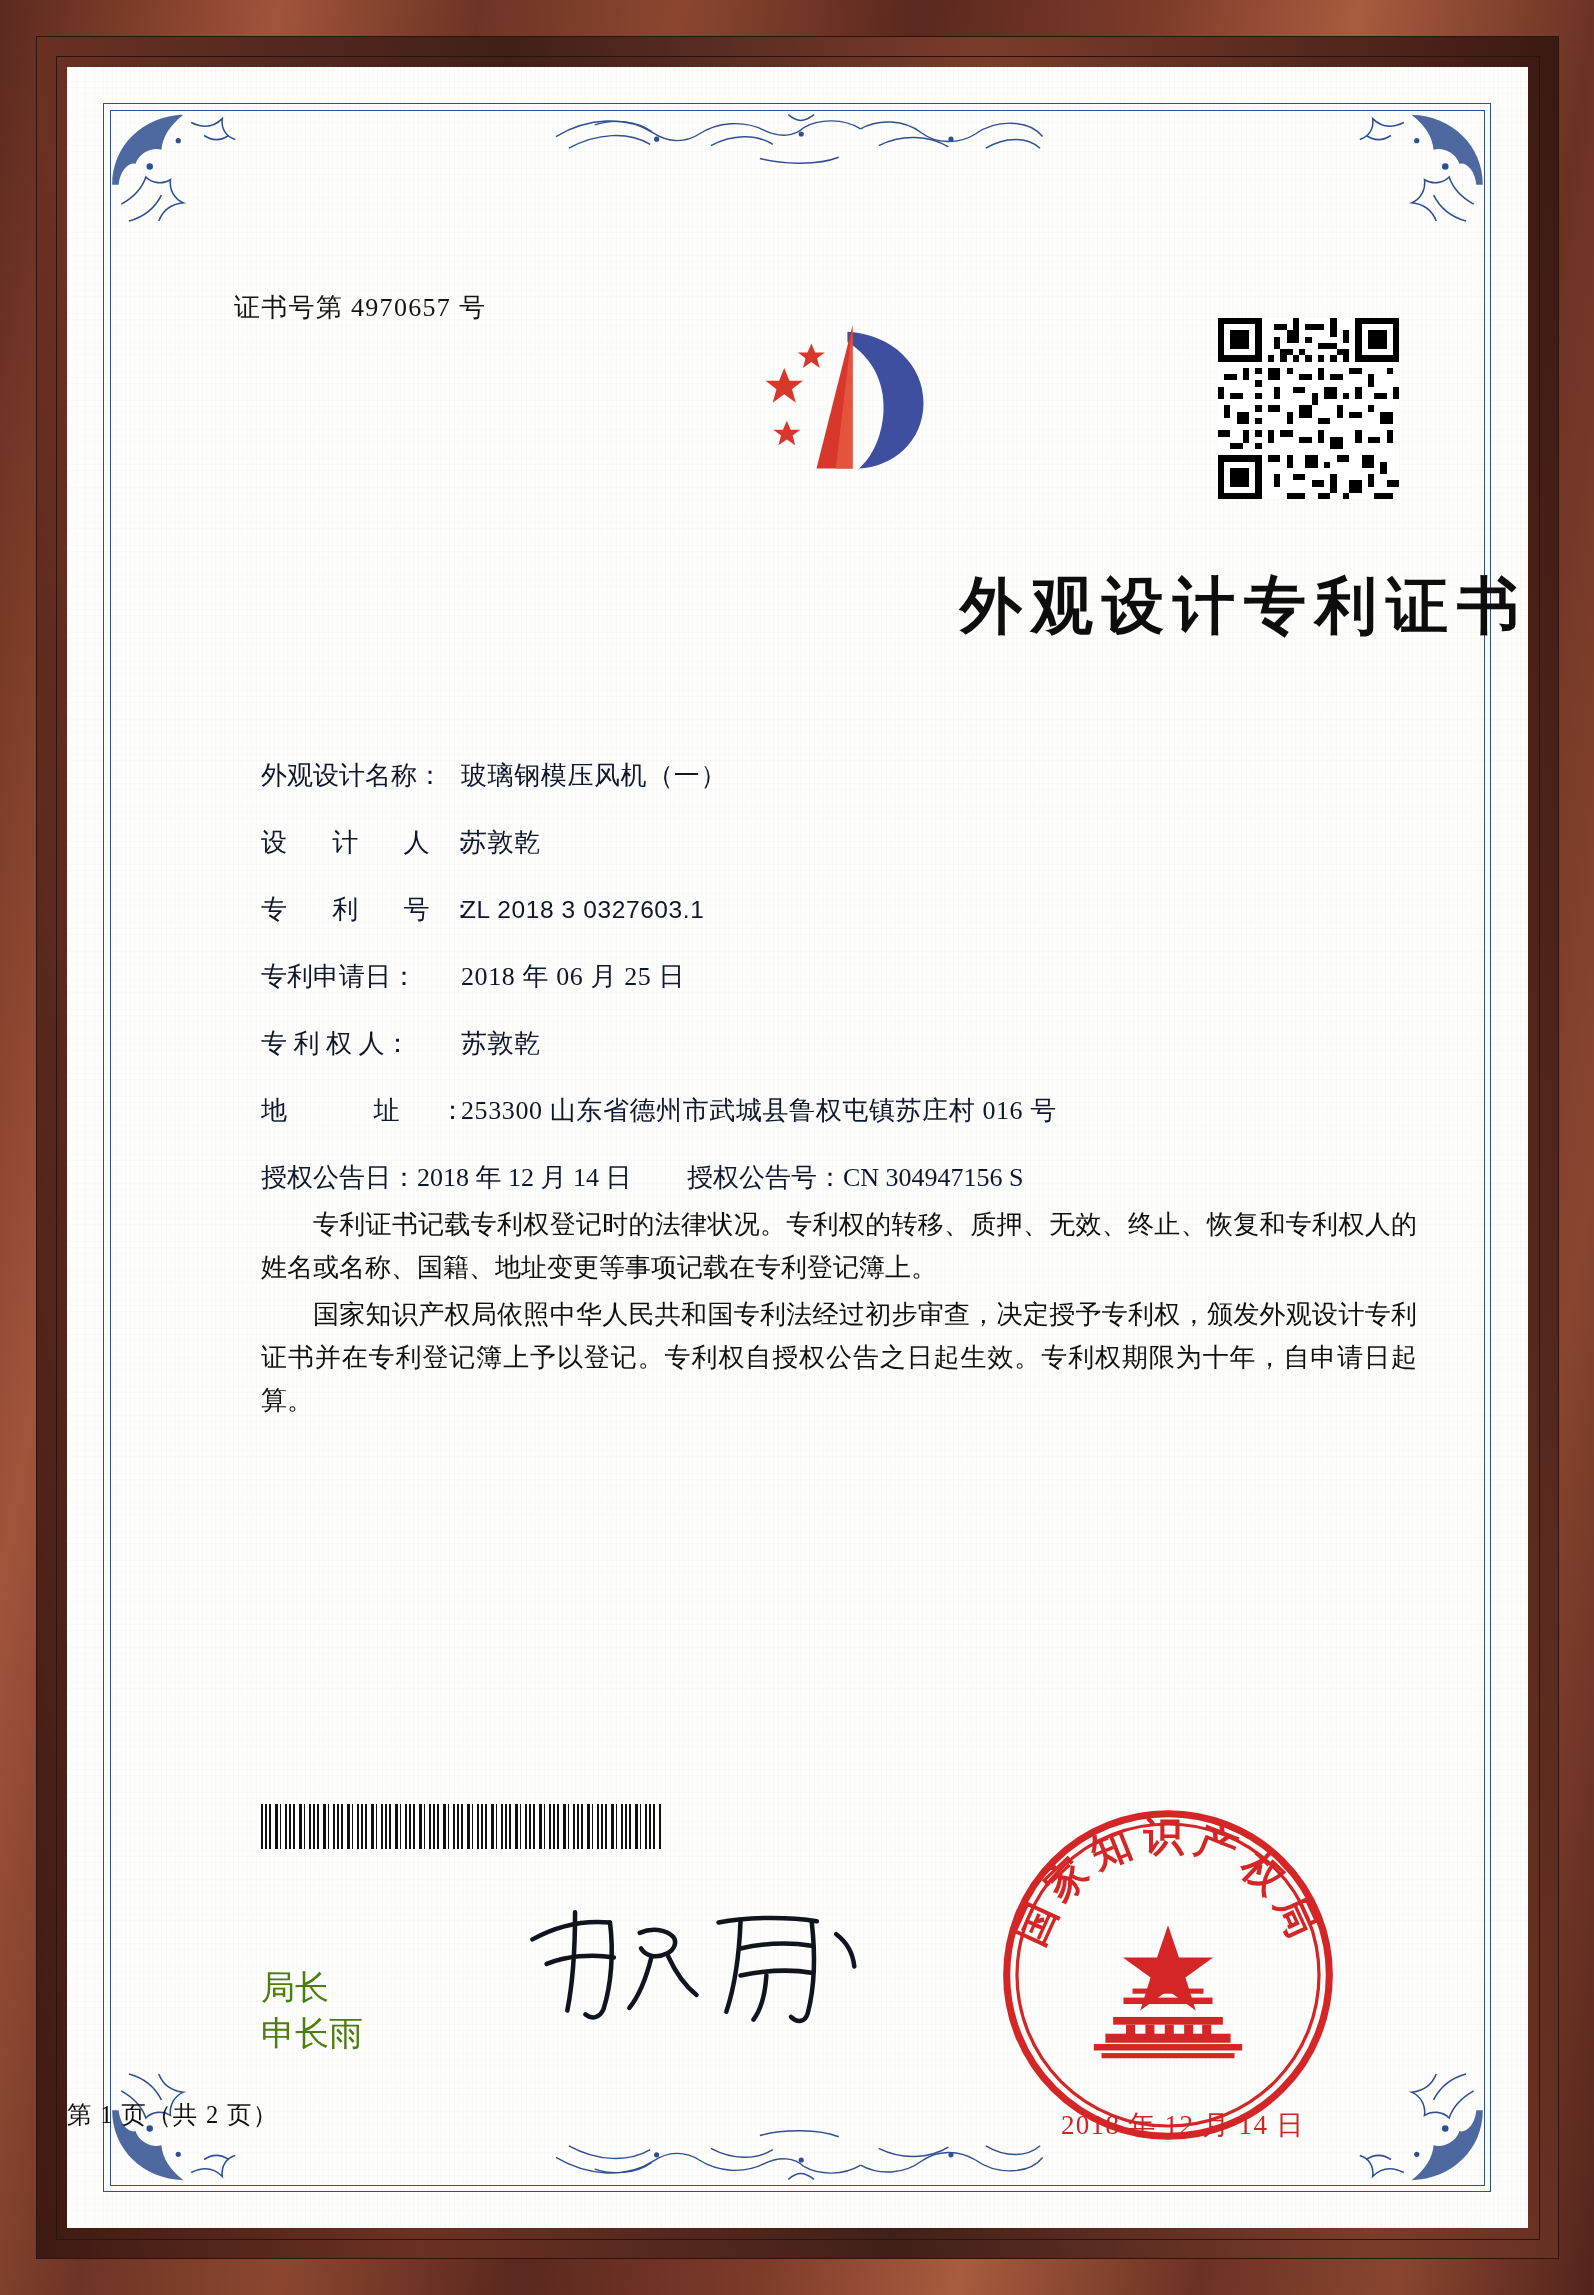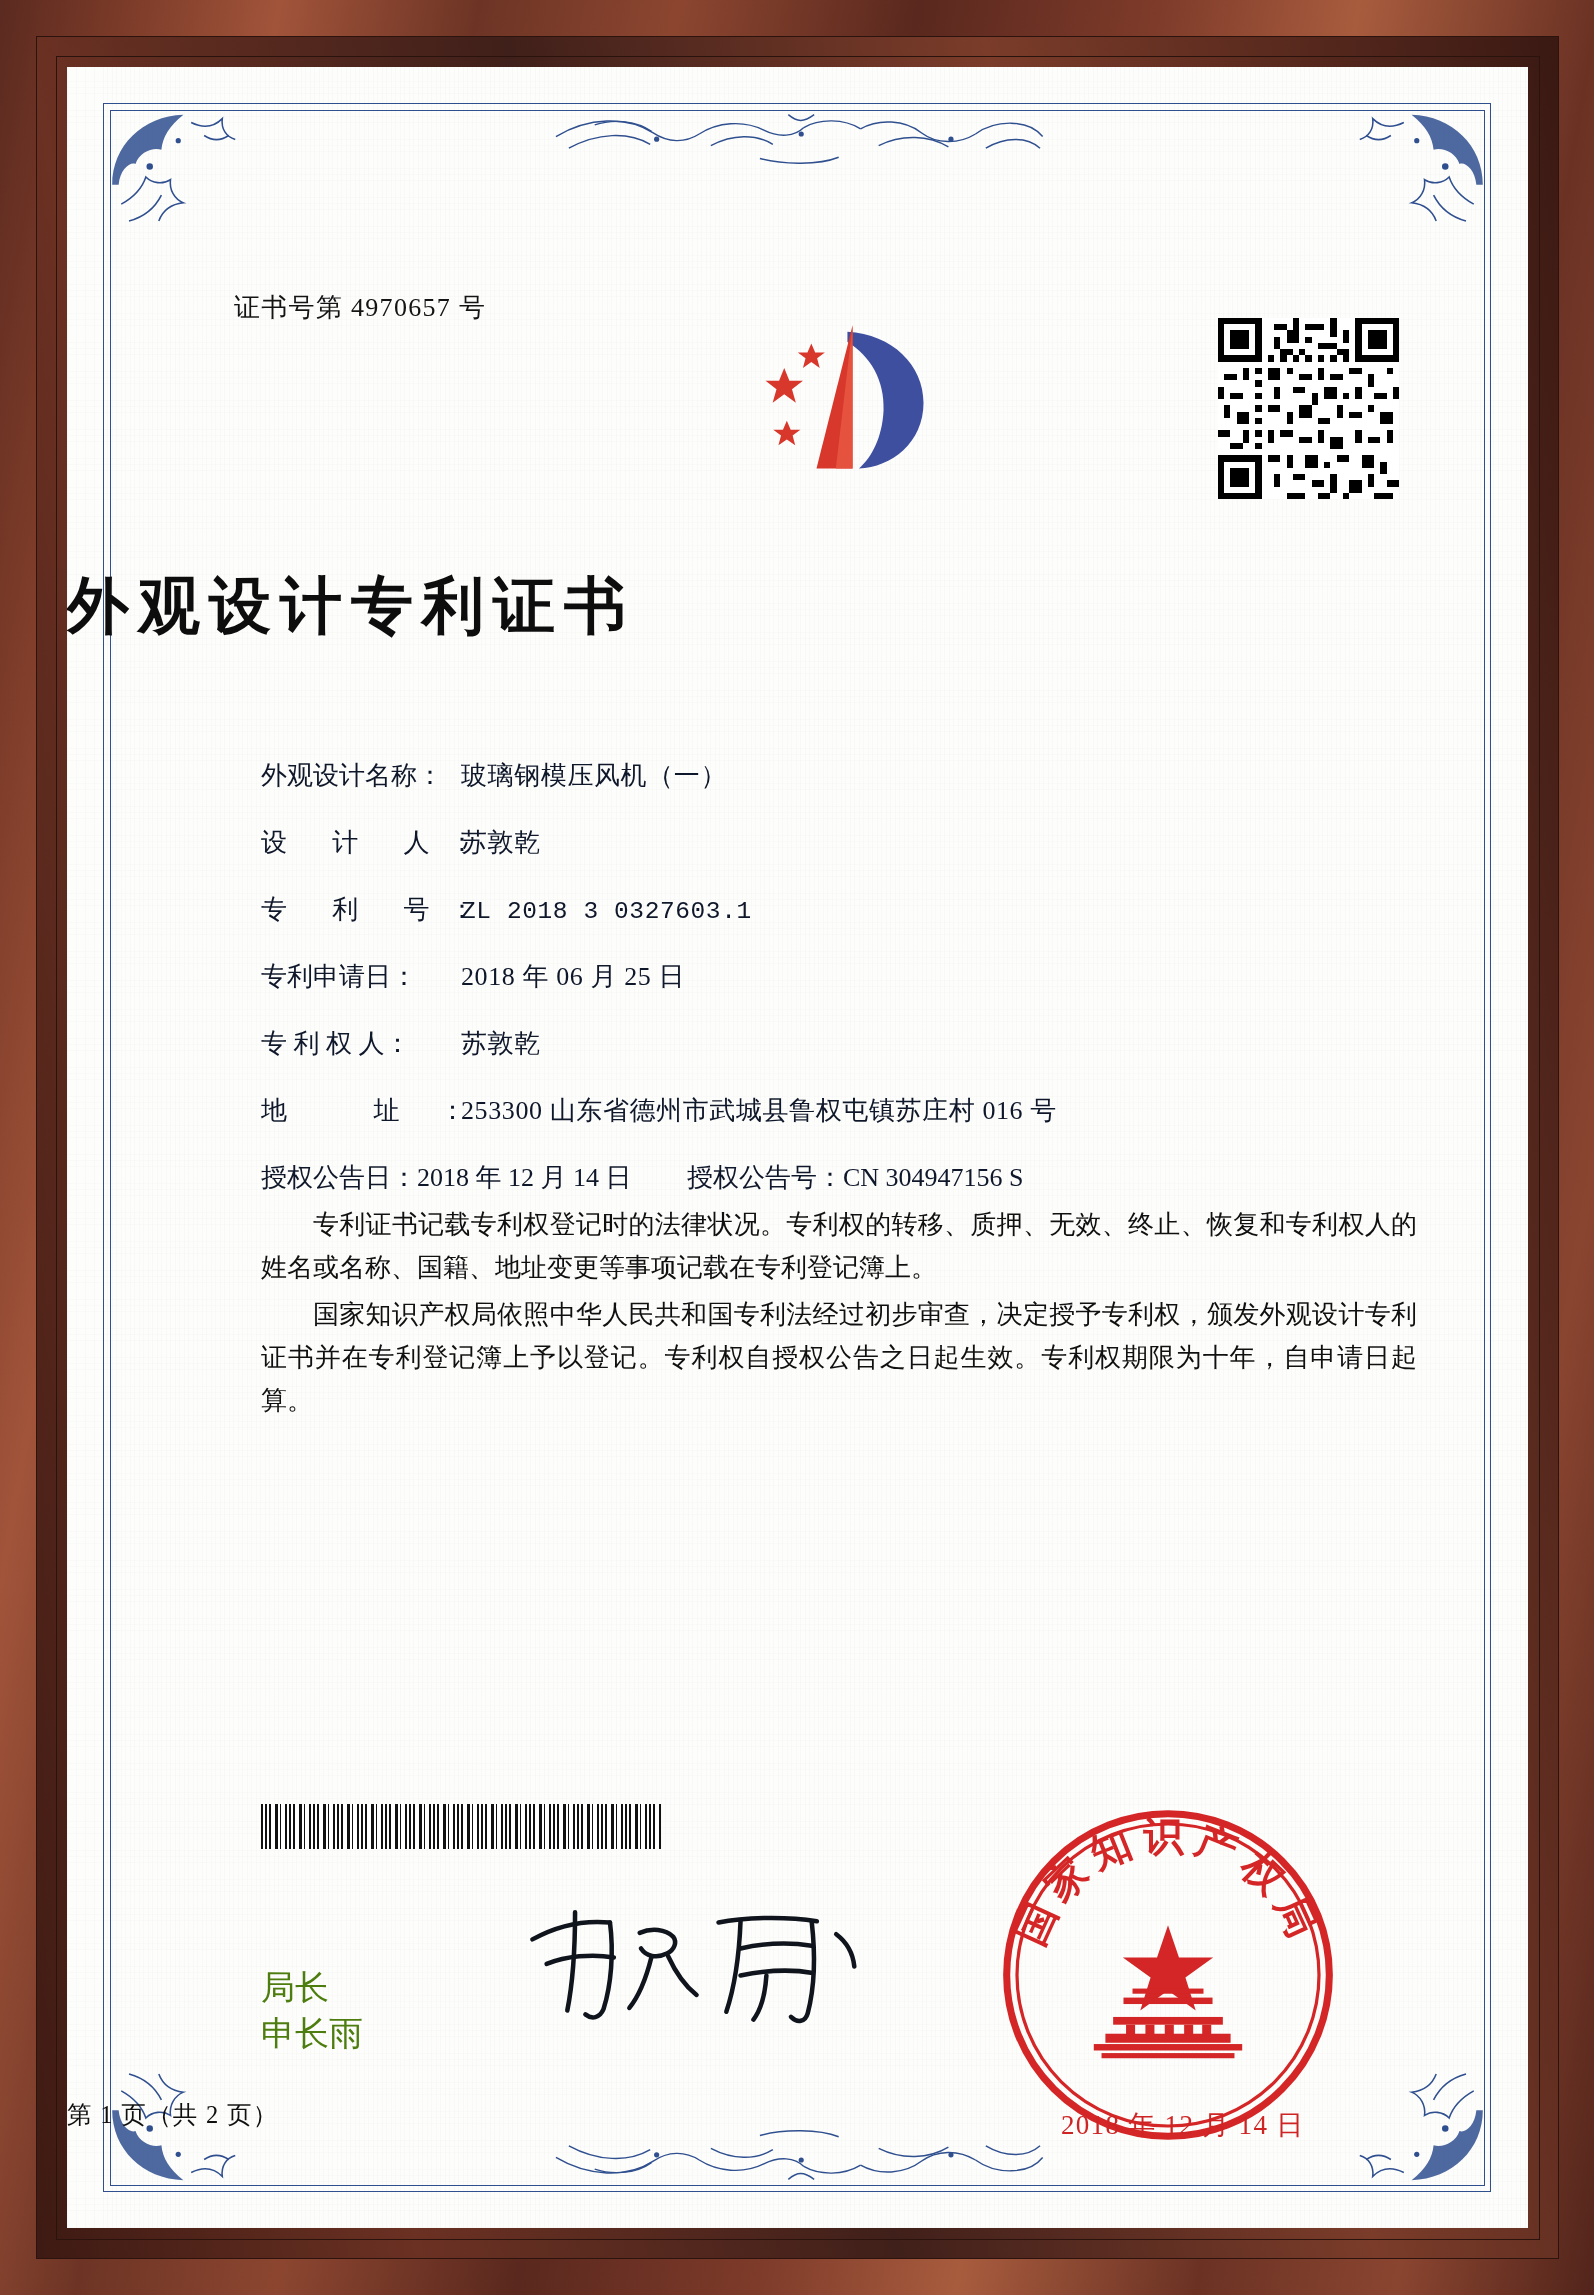--- a/index.html
+++ b/index.html
@@ -146,21 +146,21 @@
     width: 181px;
     height: 181px;
   }
   .qr svg { width: 100%; height: 100%; display: block; }
 
   
   .title {
     position: absolute;
     left: 0; right: 0;
     top: 497px;
-    text-align: left;
+    text-align: right;
     font-family: "DejaVu Serif", serif;
     font-size: 62px;
     font-weight: bold;
     letter-spacing: 9px;
     color: #0d0d0d;
   }
 
   
   .fields {
     position: absolute;
@@ -180,21 +180,21 @@
     width: 200px;
     letter-spacing: 0px;
   }
   .field-label.sp1 { letter-spacing: 19.4px; }
   .field-label.sp3 { letter-spacing: 40px; }
   .field-value {
     display: inline-block;
     letter-spacing: 0.6px;
   }
   .field-value.mono {
-    font-family: Liberation Mono, monospace;
+    font-family: Liberation Sans, sans-serif;
     font-size: 24.5px;
     letter-spacing: 0.6px;
   }
   .pub-row {
     position: relative;
     height: 67px;
     white-space: nowrap;
   }
   .pub-left { display: inline-block; width: 426px; }
   .pub-right { display: inline-block; }

